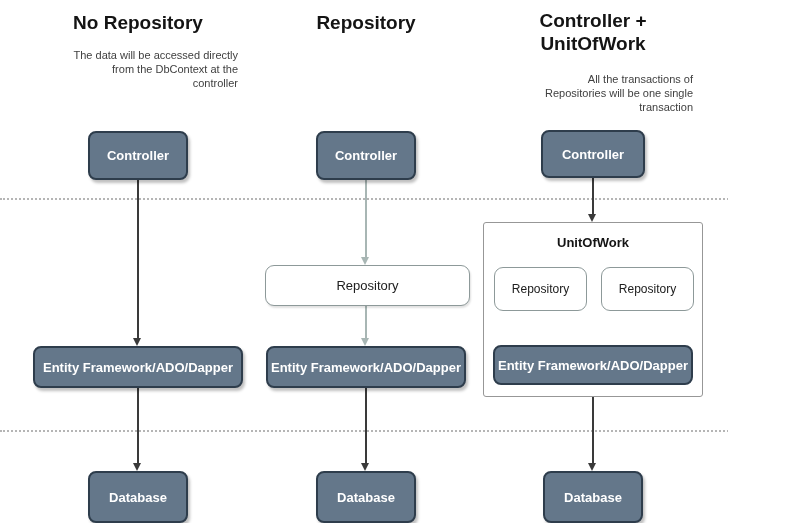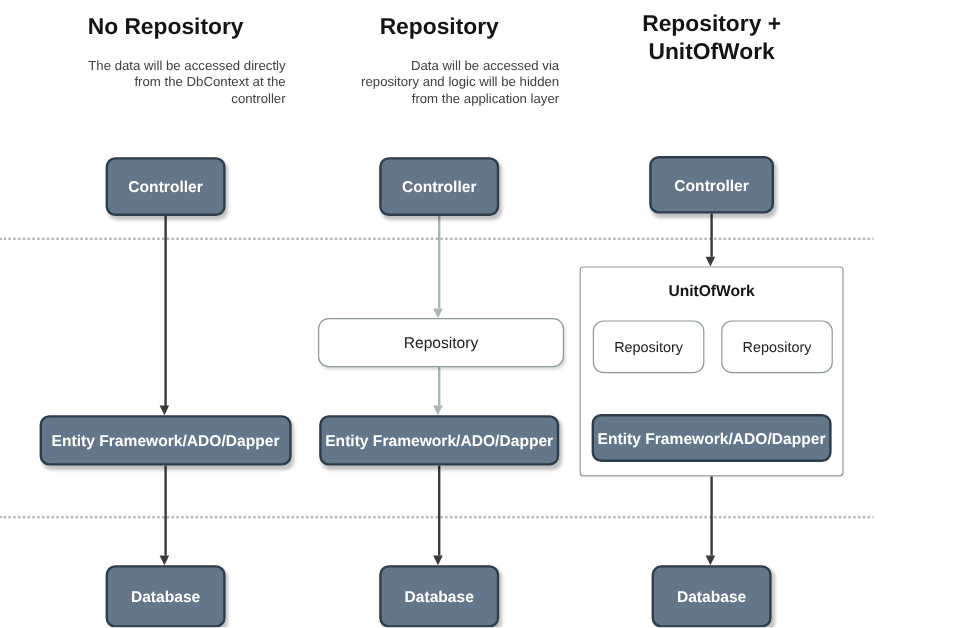--- a/index.html
+++ b/index.html
@@ -129,43 +129,43 @@
   <div class="ahead" style="left:133px; top:338px"></div>
 
   <div class="slate-box" style="left:33px; top:346px; width:210px; height:42px">Entity Framework/ADO/Dapper</div>
 
   <div class="vline dark" style="left:137px; top:388px; height:75px"></div>
   <div class="ahead" style="left:133px; top:463px"></div>
 
   <div class="slate-box" style="left:88px; top:471px; width:100px; height:52px">Database</div>
 
   <div class="col-title" style="left:266px; top:11px; width:200px">Repository</div>
-  <div class="col-desc" style="left:266px; top:48px; width:200px">Data will be accessed via
-repository and logic will be hidden
-from the application layer</div>
 
   <div class="slate-box" style="left:316px; top:131px; width:100px; height:49px">Controller</div>
 
   <div class="vline light" style="left:365px; top:180px; height:77px"></div>
   <div class="ahead light" style="left:361px; top:257px"></div>
 
   <div class="white-box" style="left:265px; top:265px; width:205px; height:41px">Repository</div>
 
   <div class="vline light" style="left:365px; top:306px; height:32px"></div>
   <div class="ahead light" style="left:361px; top:338px"></div>
 
   <div class="slate-box" style="left:266px; top:346px; width:200px; height:42px">Entity Framework/ADO/Dapper</div>
 
   <div class="vline dark" style="left:365px; top:388px; height:75px"></div>
   <div class="ahead" style="left:361px; top:463px"></div>
 
   <div class="slate-box" style="left:316px; top:471px; width:100px; height:52px">Database</div>
 
-  <div class="col-title" style="left:493px; top:9px; width:200px">Repository +
+  <div class="col-title" style="left:493px; top:9px; width:200px">Controller +
 UnitOfWork</div>
+  <div class="col-desc" style="left:493px; top:72px; width:200px">All the transactions of
+Repositories will be one single
+transaction</div>
 
   <div class="slate-box" style="left:541px; top:130px; width:104px; height:48px">Controller</div>
 
   <div class="vline dark" style="left:592px; top:178px; height:36px"></div>
   <div class="ahead" style="left:588px; top:214px"></div>
 
   <div class="uow-container">
     <div class="uow-label">UnitOfWork</div>
     <div class="white-box" style="left:10px; top:44px; width:93px; height:44px">Repository</div>
     <div class="white-box" style="left:117px; top:44px; width:93px; height:44px">Repository</div>

